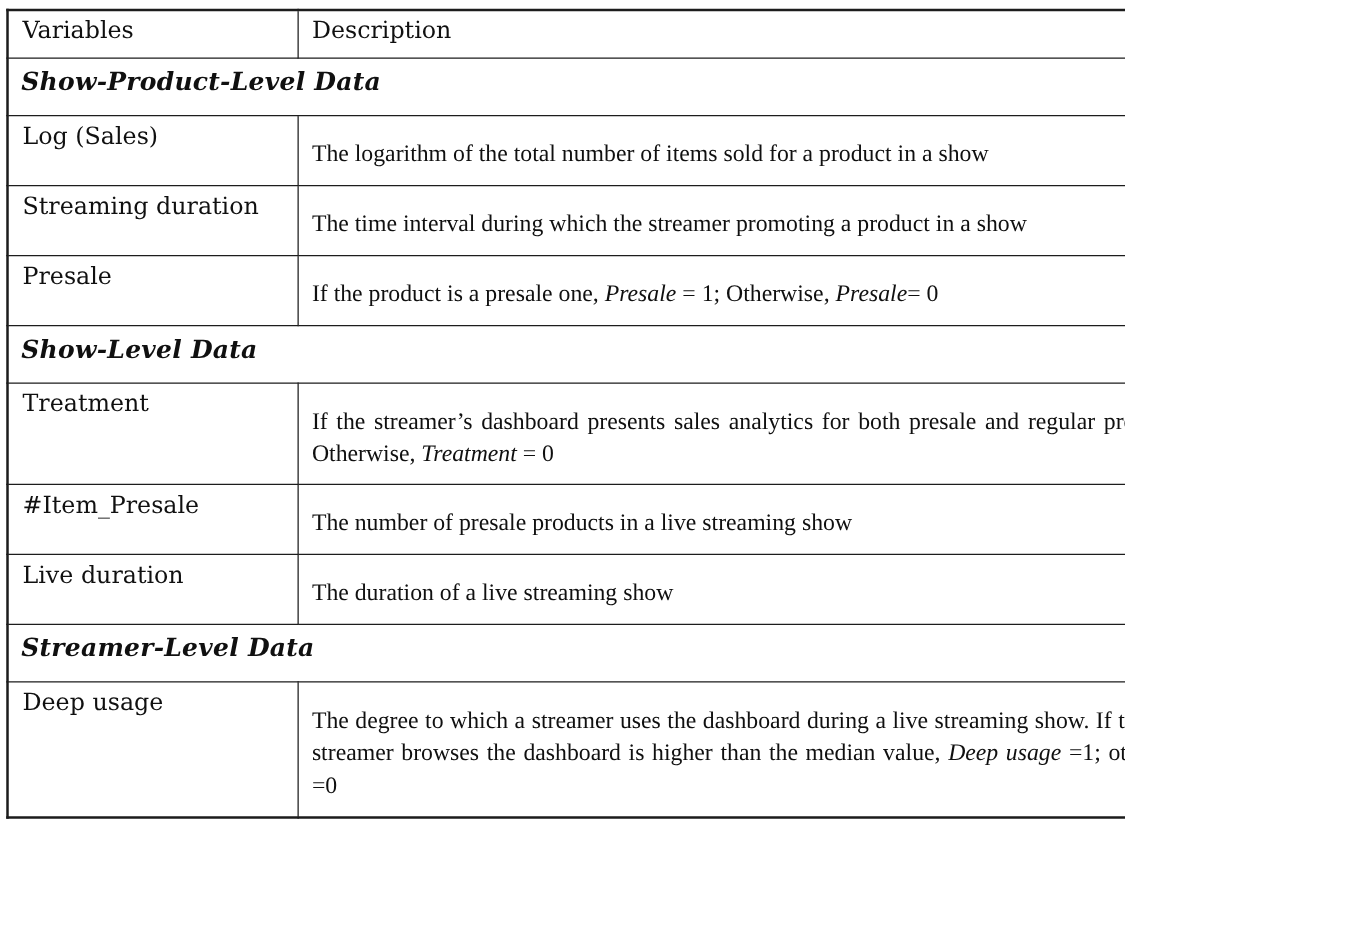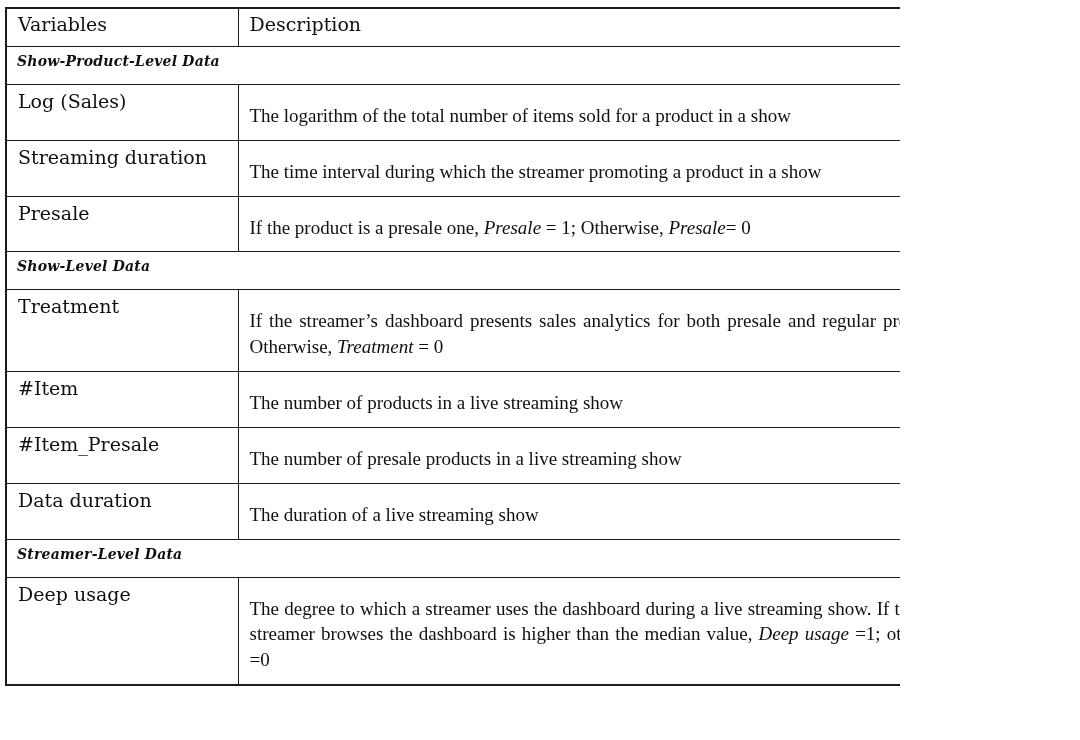--- a/index.html
+++ b/index.html
@@ -34,21 +34,21 @@
     line-height: 1.36;
     font-weight: normal;
   }
   th.col-head {
     text-align: left;
     padding: 3px 10px 8px 11px;
   }
   td.section-title {
     font-weight: bold;
     font-style: italic;
-    font-size: 14px;
+    font-size: 20px;
     padding: 5px 10px 13px 10px;
     letter-spacing: 0.2px;
   }
   td.var-cell {
     padding: 4px 8px 11px 11px;
   }
   td.desc-cell {
     padding: 18px 11px 11px 11px;
     text-align: justify;
     font-family: Liberation Serif, serif;
@@ -86,29 +86,25 @@
           <td class="desc-cell">If the product is a presale one, <i>Presale</i> = 1; Otherwise, <i>Presale</i>= 0</td>
         </tr>
         <tr>
           <td colspan="2" class="section-title">Show-Level Data</td>
         </tr>
         <tr>
           <td class="var-cell">Treatment</td>
           <td class="desc-cell">If the streamer’s dashboard presents sales analytics for both presale and regular products, <i>Treatment</i>=1; Otherwise, <i>Treatment</i> = 0</td>
         </tr>
         <tr>
-          <td class="var-cell">#Item</td>
-          <td class="desc-cell">The number of products in a live streaming show</td>
-        </tr>
-        <tr>
           <td class="var-cell">#Item_Presale</td>
           <td class="desc-cell">The number of presale products in a live streaming show</td>
         </tr>
         <tr>
-          <td class="var-cell">Data duration</td>
+          <td class="var-cell">Live duration</td>
           <td class="desc-cell">The duration of a live streaming show</td>
         </tr>
         <tr>
           <td colspan="2" class="section-title">Streamer-Level Data</td>
         </tr>
         <tr>
           <td class="var-cell">Deep usage</td>
           <td class="desc-cell">The degree to which a streamer uses the dashboard during a live streaming show. If the number of times a streamer browses the dashboard is higher than the median value, <i>Deep usage</i> =1; otherwise, <i>Deep usage</i> =0</td>
         </tr>
       </tbody>

